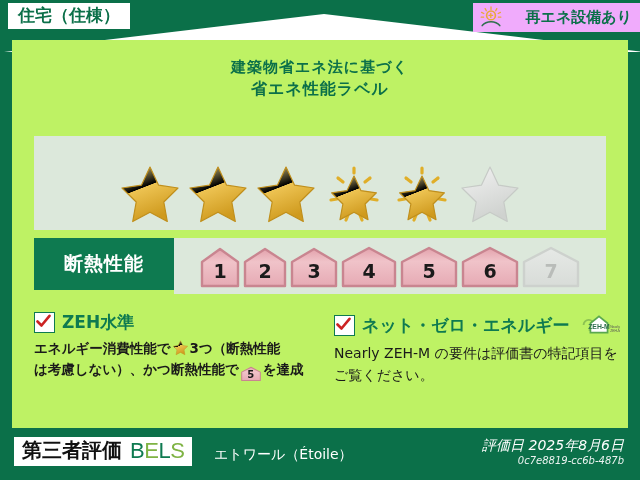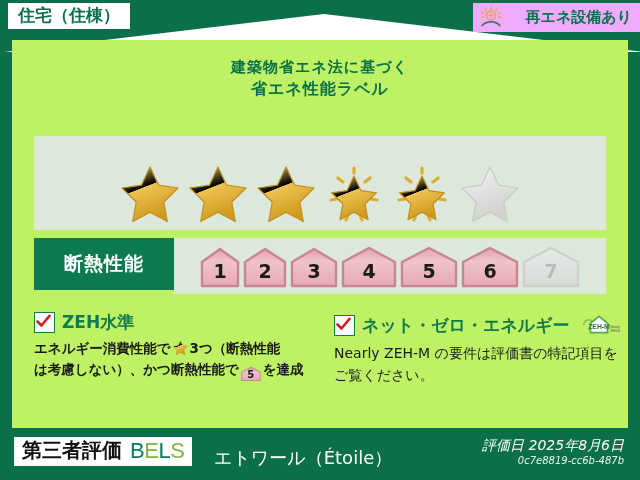--- a/index.html
+++ b/index.html
@@ -181,21 +181,21 @@
     background:#ffffff;padding:3px 8px 4px 8px;
     display:flex;align-items:flex-start;gap:8px;
     line-height:1;
   }
   .bels-jp{color:#111111;font-weight:bold;font-size:20px;letter-spacing:0px;}
   .bels-mark{font-weight:normal;font-size:22px;letter-spacing:-0.5px;font-family:"Liberation Sans",sans-serif;}
   .bels-mark .d{color:#0e7a50;}
   .bels-mark .l{color:#7fb344;}
   .estate-name{
     position:absolute;left:214px;top:18px;
-    color:#ffffff;font-size:18px;font-weight:normal;white-space:nowrap;
+    color:#ffffff;font-size:14px;font-weight:normal;white-space:nowrap;
   }
   .foot-right{
     position:absolute;right:16px;top:8px;text-align:right;color:#ffffff;font-style:italic;
   }
   .foot-date{font-size:14px;font-weight:normal;line-height:1.3;white-space:nowrap;}
   .foot-id{font-size:10px;line-height:1.4;opacity:.92;white-space:nowrap;}
 </style>
 </head>
 <body>
 

